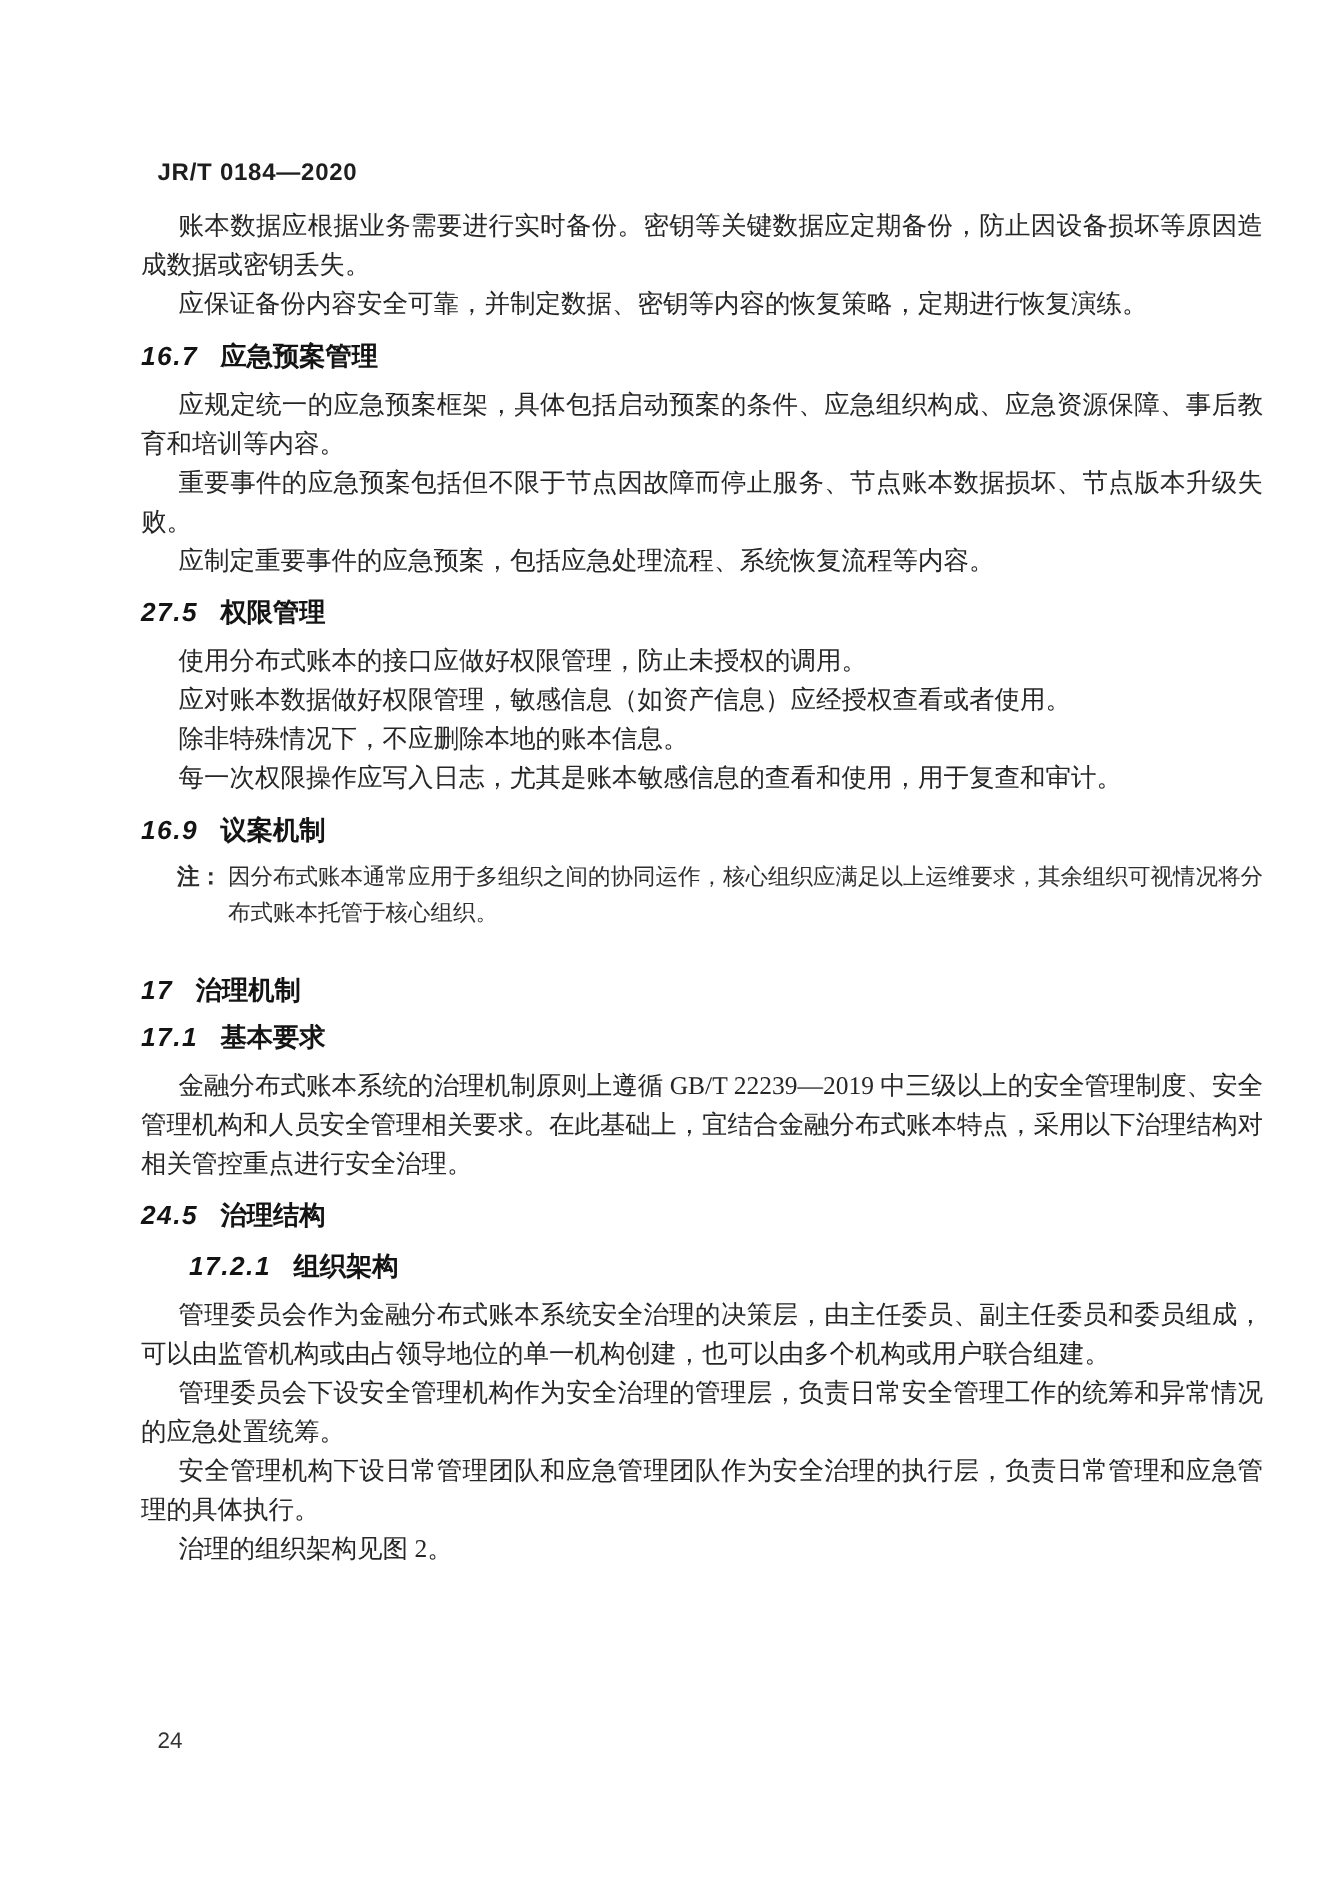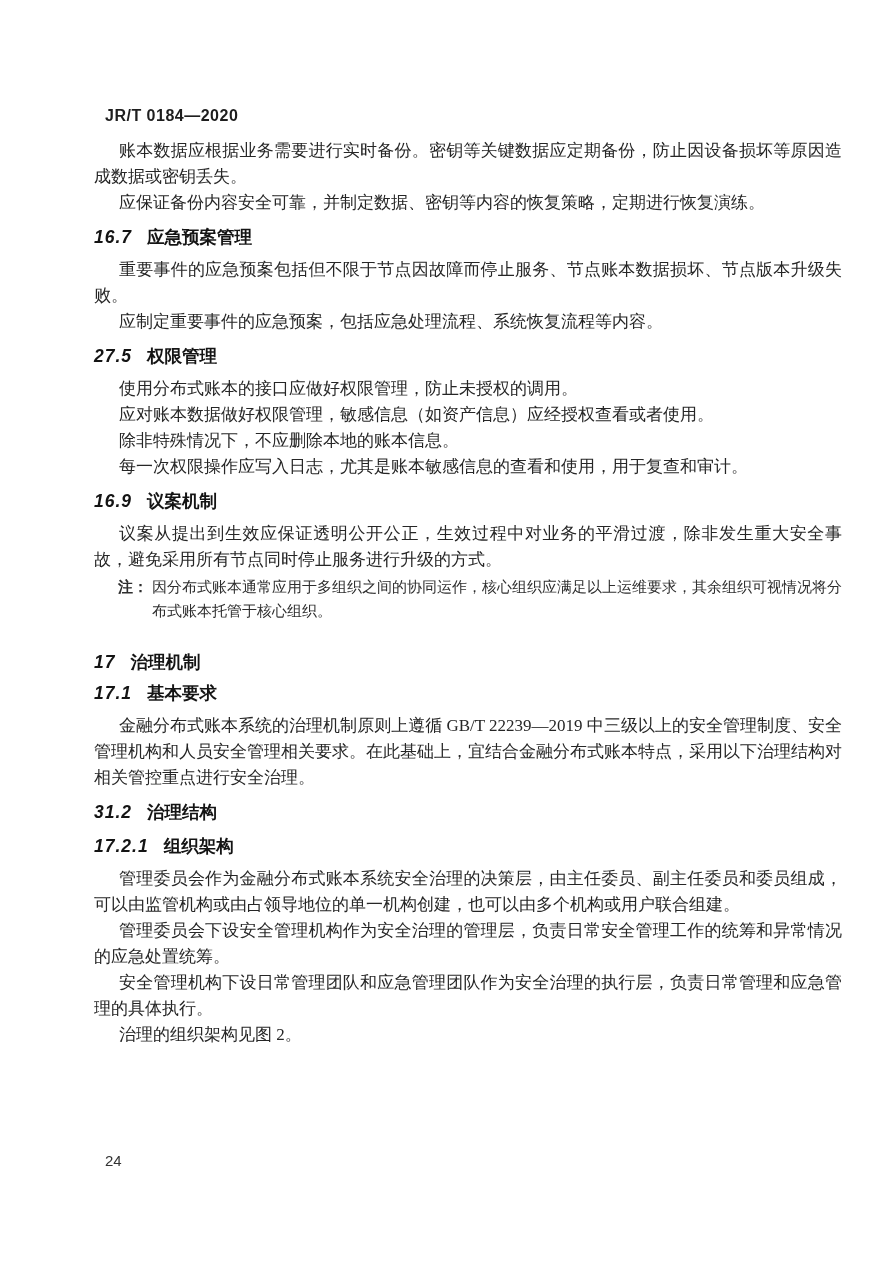--- a/index.html
+++ b/index.html
@@ -48,21 +48,21 @@
     color: #141414;
   }
   .heading .num {
     font-weight: bold;
     margin-right: 15px;
     letter-spacing: 1px;
     font-style: italic;
   }
   .heading.mt-xl { margin-top: 28px; }
   .heading.mt-lg { margin-top: 8px; }
-  .heading.mt-md { margin-top: 12px; }
+  .heading.mt-md { margin-top: 12px; margin-left: 32px; }
   .note {
     display: flex;
     margin: 2px 0 0 24px;
     font-size: 15px;
     line-height: 24px;
     color: #2e2e2e;
     text-align: justify;
   }
   .note .note-label {
     flex: 0 0 34px;
@@ -86,55 +86,55 @@
 
     <div class="running-header">JR/T 0184—2020</div>
 
     <p class="body-p first-after-header">账本数据应根据业务需要进行实时备份。密钥等关键数据应定期备份，防止因设备损坏等原因造成数据或密钥丢失。</p>
     <p class="body-p">应保证备份内容安全可靠，并制定数据、密钥等内容的恢复策略，定期进行恢复演练。</p>
 
     <div class="heading">
       <span class="num">16.7</span><span>应急预案管理</span>
     </div>
 
+    <p class="body-p">应规定统一的应急预案框架，具体包括启动预案的条件、应急组织构成、应急资源保障、事后教育和培训等内容。</p>
     <p class="body-p">重要事件的应急预案包括但不限于节点因故障而停止服务、节点账本数据损坏、节点版本升级失败。</p>
     <p class="body-p">应制定重要事件的应急预案，包括应急处理流程、系统恢复流程等内容。</p>
 
     <div class="heading">
       <span class="num">27.5</span><span>权限管理</span>
     </div>
 
     <p class="body-p">使用分布式账本的接口应做好权限管理，防止未授权的调用。</p>
     <p class="body-p">应对账本数据做好权限管理，敏感信息（如资产信息）应经授权查看或者使用。</p>
     <p class="body-p">除非特殊情况下，不应删除本地的账本信息。</p>
     <p class="body-p">每一次权限操作应写入日志，尤其是账本敏感信息的查看和使用，用于复查和审计。</p>
 
     <div class="heading">
       <span class="num">16.9</span><span>议案机制</span>
     </div>
 
-    <p class="body-p">议案从提出到生效应保证透明公开公正，生效过程中对业务的平滑过渡，除非发生重大安全事故，避免采用所有节点同时停止服务进行升级的方式。</p>
 
     <div class="note">
       <span class="note-label">注：</span>
       <span class="note-body">因分布式账本通常应用于多组织之间的协同运作，核心组织应满足以上运维要求，其余组织可视情况将分布式账本托管于核心组织。</span>
     </div>
 
     <div class="heading mt-xl">
       <span class="num">17</span><span>治理机制</span>
     </div>
 
     <div class="heading mt-lg">
       <span class="num">17.1</span><span>基本要求</span>
     </div>
 
     <p class="body-p">金融分布式账本系统的治理机制原则上遵循 GB/T 22239—2019 中三级以上的安全管理制度、安全管理机构和人员安全管理相关要求。在此基础上，宜结合金融分布式账本特点，采用以下治理结构对相关管控重点进行安全治理。</p>
 
     <div class="heading">
-      <span class="num">31.2</span><span>治理结构</span>
+      <span class="num">24.5</span><span>治理结构</span>
     </div>
 
     <div class="heading mt-md">
       <span class="num">17.2.1</span><span>组织架构</span>
     </div>
 
     <p class="body-p">管理委员会作为金融分布式账本系统安全治理的决策层，由主任委员、副主任委员和委员组成，可以由监管机构或由占领导地位的单一机构创建，也可以由多个机构或用户联合组建。</p>
     <p class="body-p">管理委员会下设安全管理机构作为安全治理的管理层，负责日常安全管理工作的统筹和异常情况的应急处置统筹。</p>
     <p class="body-p">安全管理机构下设日常管理团队和应急管理团队作为安全治理的执行层，负责日常管理和应急管理的具体执行。</p>
     <p class="body-p">治理的组织架构见图 2。</p>

